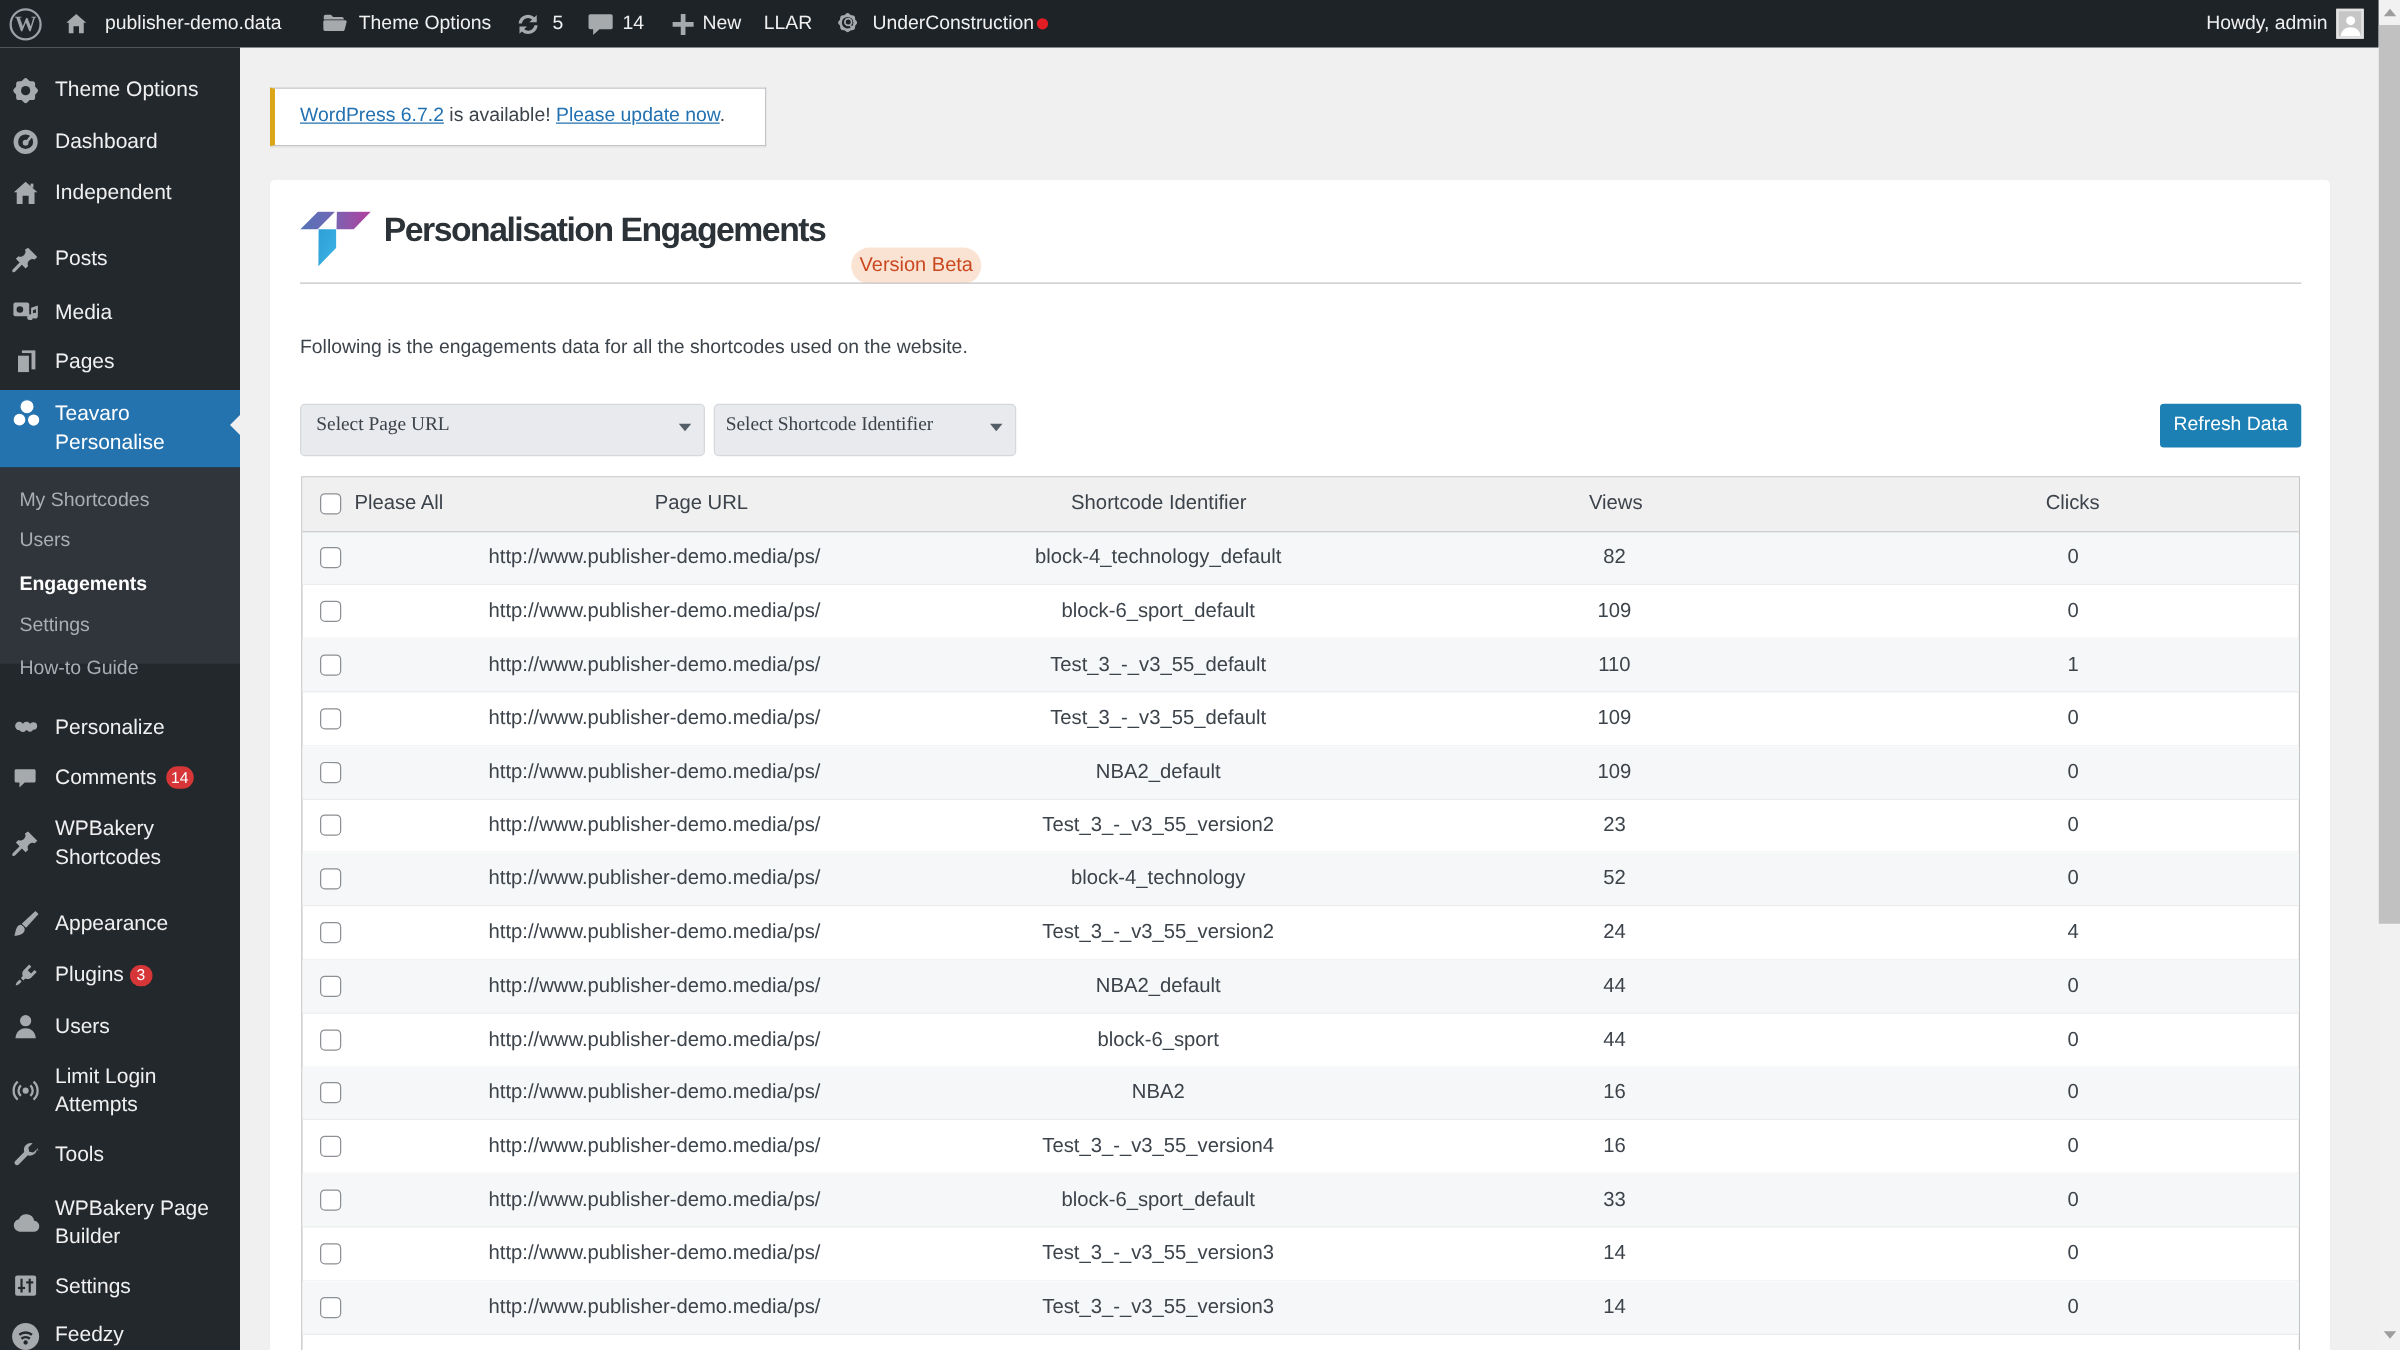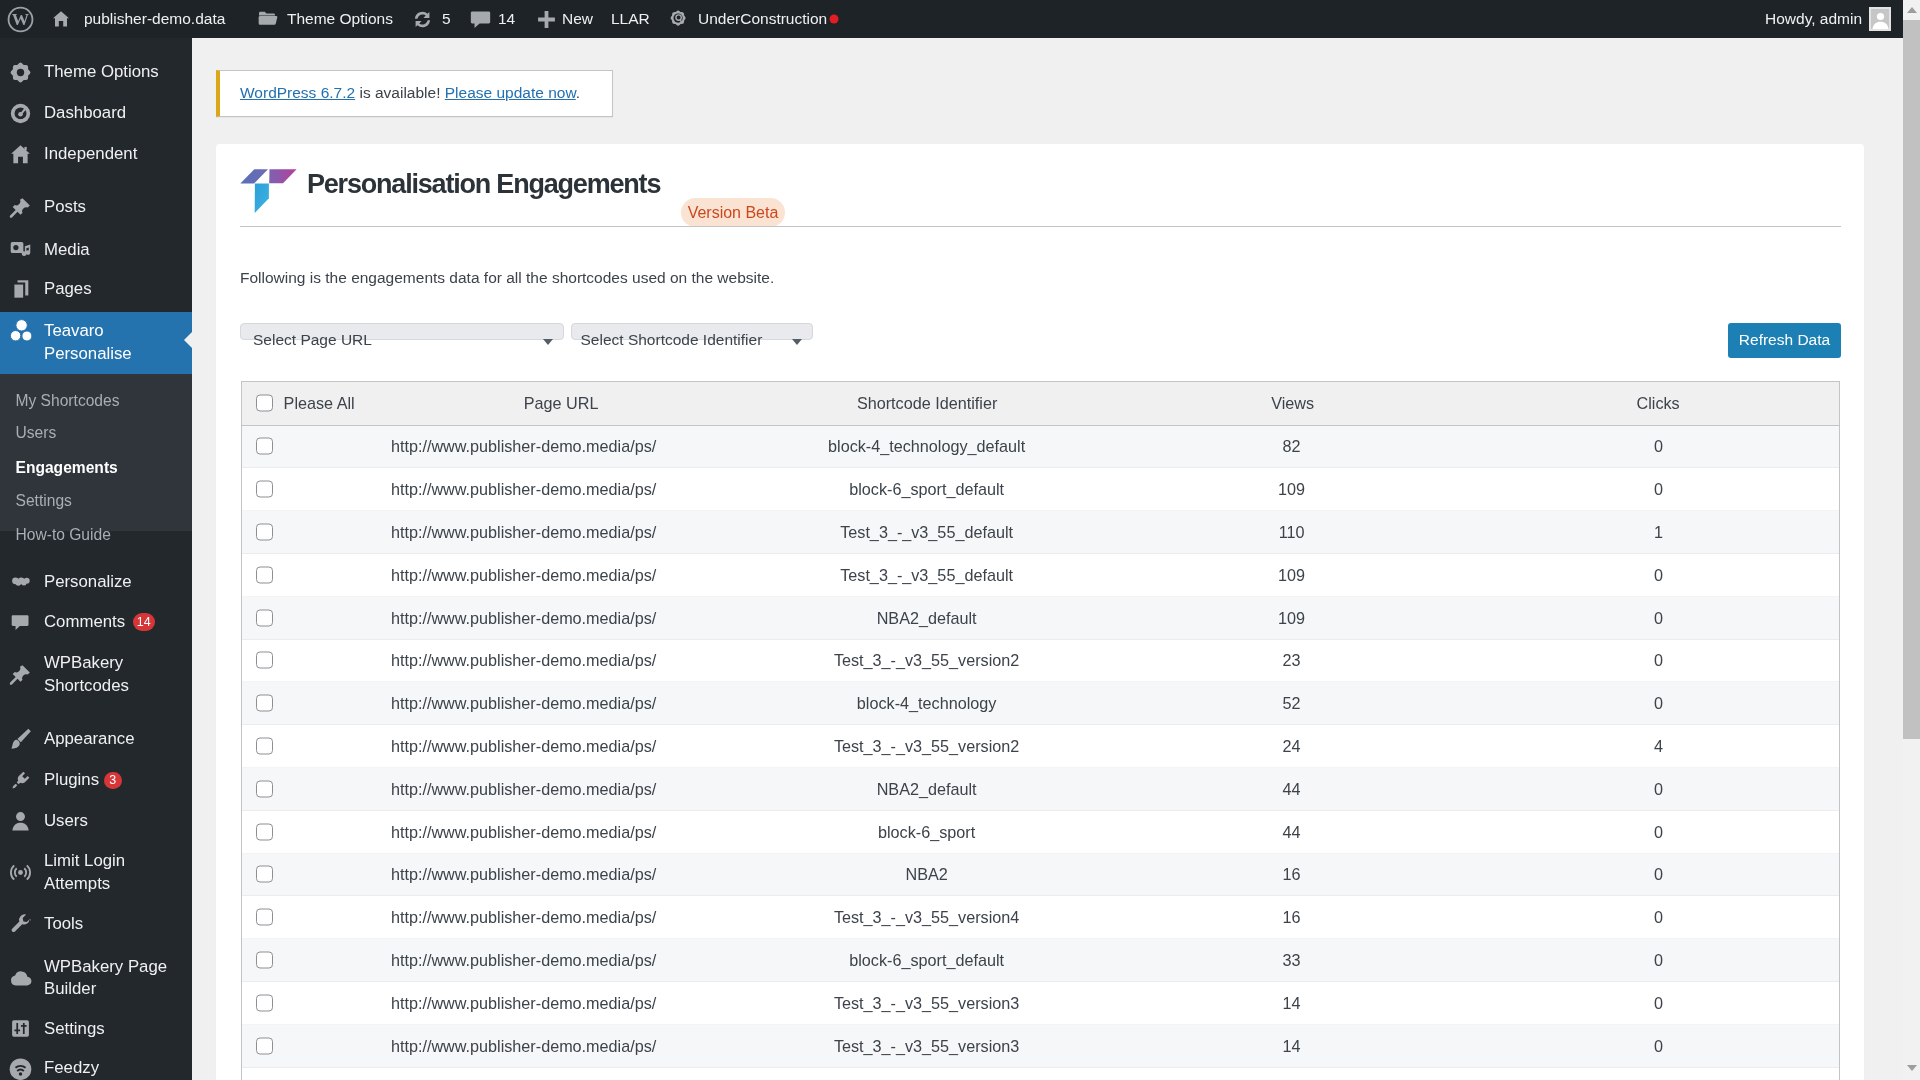--- a/index.html
+++ b/index.html
@@ -21,21 +21,21 @@
 .badge { position:absolute; background:#d63638; color:#fff; border-radius:9px; font-size:12.5px; display:flex; align-items:center; justify-content:center; }
 #content { position:absolute; left:192px; top:38px; width:1711px; height:1042px; background:#f0f0f1; }
 #notice { position:absolute; left:24px; top:32px; width:397px; height:47px; background:#fff; border:1px solid #c3c4c7; border-left:4px solid #dba617; box-shadow:0 1px 1px rgba(0,0,0,.04); }
 #notice p { position:absolute; left:20px; top:13px; font-size:15.5px; color:#3c434a; }
 a.lnk { color:#2271b1; text-decoration:underline; }
 #card { position:absolute; left:24px; top:106px; width:1648px; height:990px; background:#fff; border-radius:4px; box-shadow:0 1px 1px rgba(0,0,0,.04); }
 #title { position:absolute; left:91px; top:25px; font-size:27px; font-weight:600; color:#2c3338; letter-spacing:-1.2px; }
 #vbadge { position:absolute; left:465px; top:27px; width:104px; height:29px; background:#fbe3d3; color:#c9481f; border-radius:14.5px; font-size:16px; display:flex; align-items:center; justify-content:center;margin-top:27px; }
 #hr { position:absolute; left:24px; top:82px; width:1601px; height:1px; background:#c3c4c7; }
 #para { position:absolute; left:24px; top:125px; font-size:15.5px; color:#3c434a; }
-.sel { position:absolute; top:179px; height:17px; background:#e8eaed; border:1px solid #d5d8dc; border-radius:4px; color:#3c434a; font-size:15.5px; }
+.sel { position:absolute; top:179px; height:42px; background:#e8eaed; border:1px solid #d5d8dc; border-radius:4px; color:#3c434a; font-size:15.5px;font-family:Liberation Serif, serif; }
 .sel .lb { position:absolute; top:7px; }
 .sel .car { position:absolute; right:10px; top:15px; width:0; height:0; border-left:5px solid transparent; border-right:5px solid transparent; border-top:6px solid #555d66; }
 #rbtn { position:absolute; left:1512px; top:179px; width:113px; height:34.5px; background:#1d80b5; border-radius:3px; color:#fff; font-size:15.5px; display:flex; align-items:center; justify-content:center; }
 #tbl { position:absolute; left:24.6px; top:236.8px; width:1599.4px; border:1px solid #c3c4c7; background:#fff; }
 #thead { position:relative; height:43.8px; background:#f0f0f1; border-bottom:1px solid #c3c4c7; color:#3c434a; font-size:16.2px; }
 .tr { position:relative; height:42.8px; border-bottom:1px solid rgba(0,0,0,0.045); color:#3c434a; font-size:16.2px; }
 .tr:nth-child(even) { background:#f6f7f8; }
 .tr:last-child { border-bottom:none; }
 .cell { position:absolute; top:50%; transform:translate(-50%,-50%); white-space:nowrap; }
 .cb { position:absolute; left:14px; top:50%; transform:translateY(-50%); width:17px; height:17px; border:1px solid #8c8f94; border-radius:4px; background:#fff; }

